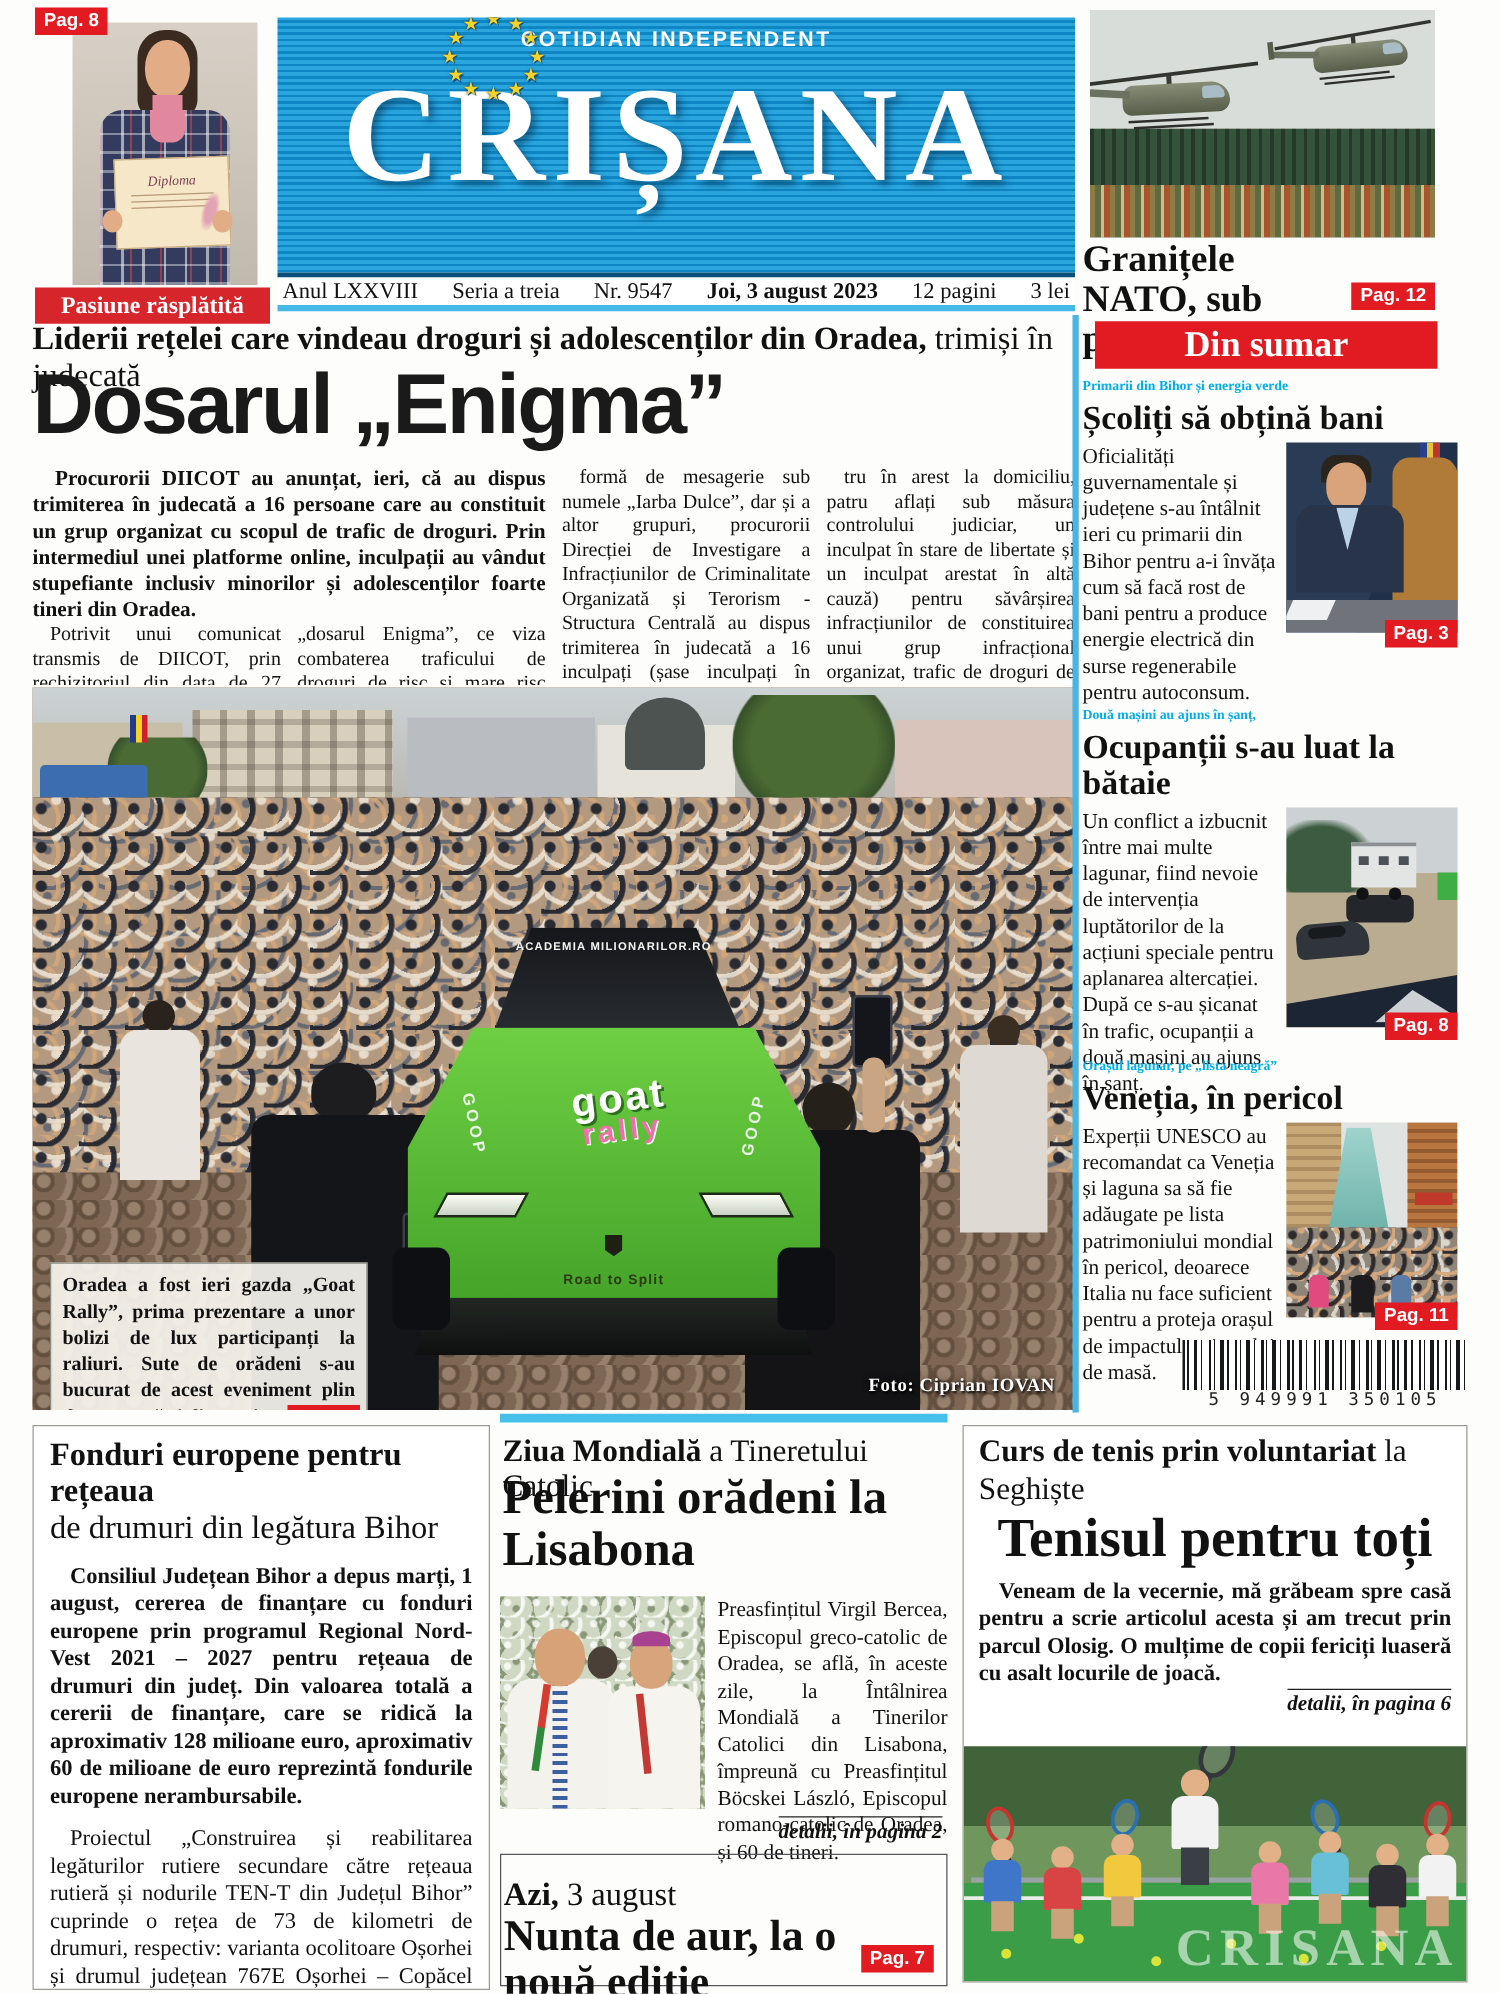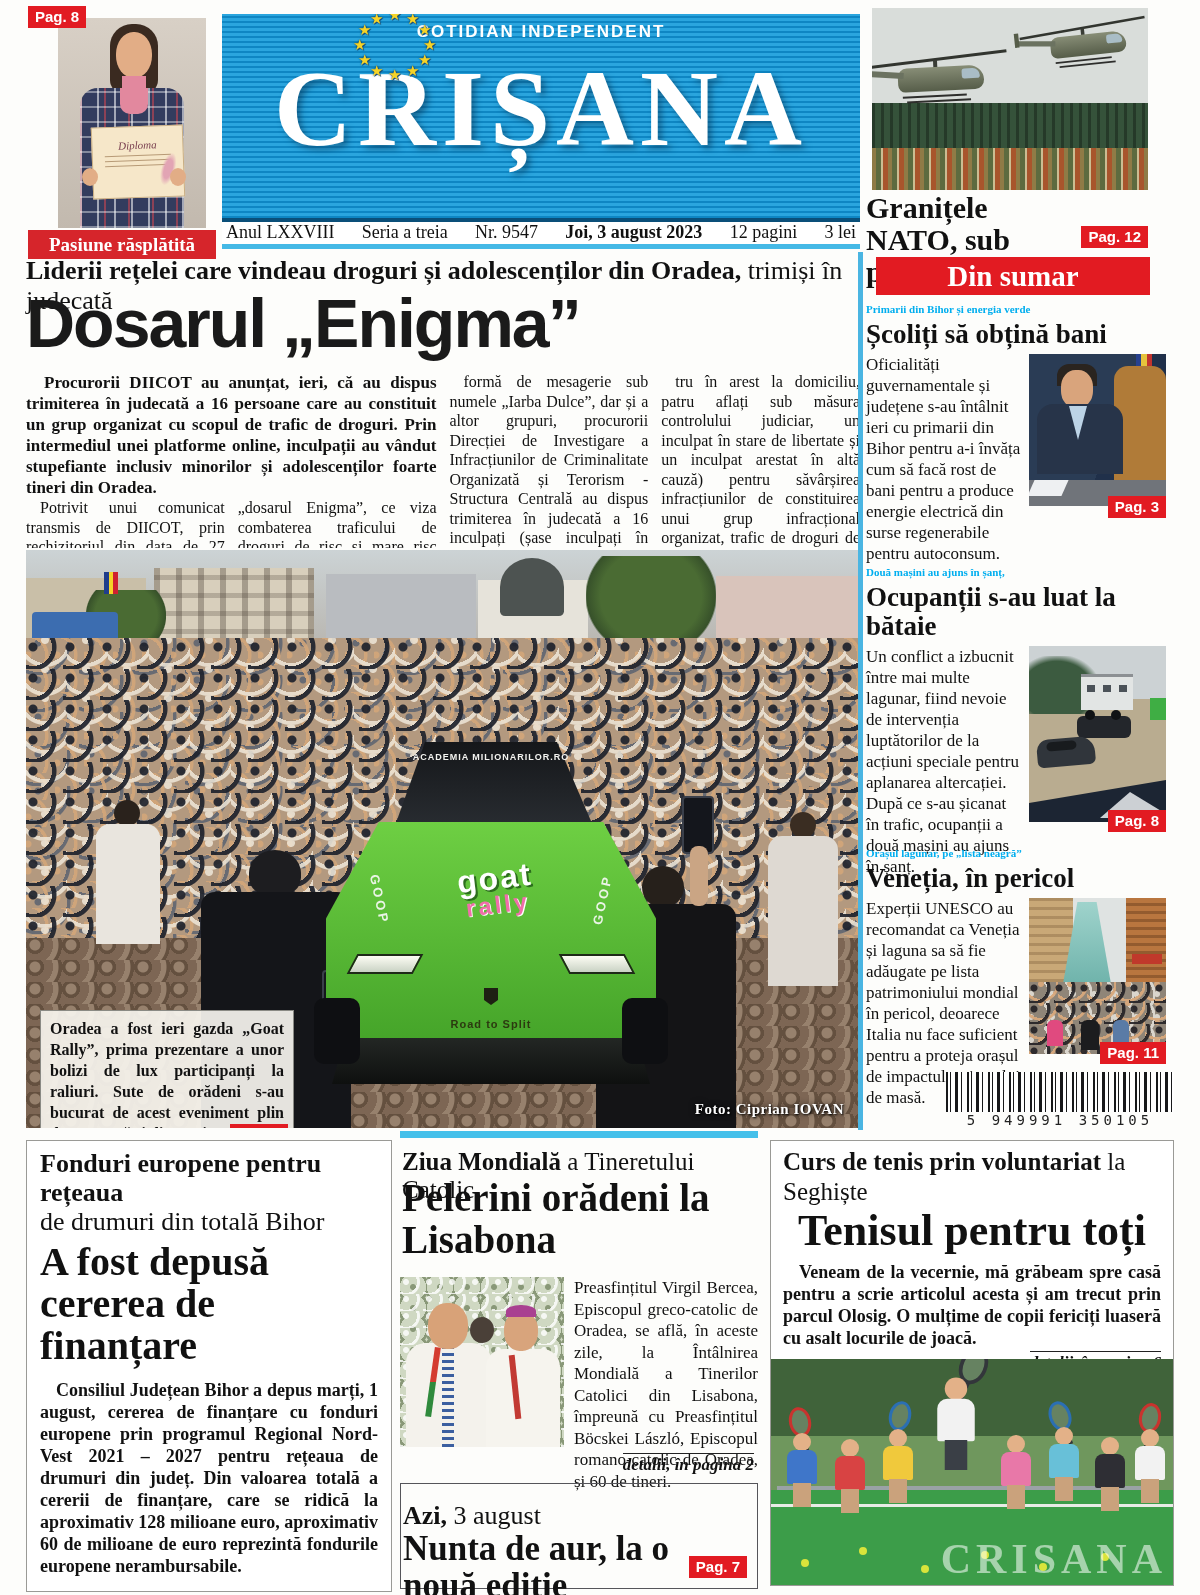--- a/index.html
+++ b/index.html
@@ -165,21 +165,21 @@
 #azibox .k b{font-weight:bold}
 #azibox h2{font-weight:bold;font-size:35px;line-height:37px;width:270px}
 #azibox .badge{position:absolute;right:10px;bottom:10px}
 #tennis{left:770px;top:1140px;width:404px;height:446px;padding:0;overflow:hidden}
 #tennis .pad{padding:6px 12px 0 12px}
 #tennis .k{font-size:25px;line-height:30px}
 #tennis .k b{font-weight:bold}
 #tennis h2{font-weight:bold;font-size:44px;line-height:48px;text-align:center}
 #tennis .intro{font-weight:bold;font-size:18px;line-height:22px;text-align:justify;text-indent:16px;margin-top:6px}
 #tennis .cont{margin:2px 12px 4px 0}
-#tphoto{position:absolute;left:0;bottom:0;width:100%;height:226px;background:linear-gradient(#40633a 0 34%,#6f975d 34% 58%,#3c9d49 58%);overflow:hidden}
+#tphoto{position:absolute;left:0;bottom:0;width:100%;height:188px;background:linear-gradient(#40633a 0 34%,#6f975d 34% 58%,#3c9d49 58%);overflow:hidden}
 #tphoto .line{position:absolute;left:0;top:64%;width:100%;height:3px;background:#e8ece6}
 #tphoto .rail{position:absolute;left:6px;top:56%;width:94%;height:4px;background:#9aa2a6}
 .kid{position:absolute;width:34px;height:76px}
 .kid .head{position:absolute;left:8px;top:0;width:18px;height:18px;background:#e3b188;border-radius:50%}
 .kid .shirt{position:absolute;left:2px;top:17px;width:30px;height:34px;border-radius:8px 8px 2px 2px}
 .kid .legs{position:absolute;left:8px;top:50px;width:18px;height:24px;background:#caa27c}
 .racket{position:absolute;width:22px;height:30px;border:3px solid #2b6fb3;border-radius:50%;background:rgba(255,255,255,.2)}
 .racket.red{border-color:#c9332e}.racket.dark{border-color:#33363b}
 .racket i{position:absolute;left:7px;top:26px;width:4px;height:16px;background:#33363b}
 .ball{position:absolute;width:8px;height:8px;border-radius:50%;background:#d9e43b}
@@ -403,22 +403,21 @@
   </div>
 </div>
 
 <div class="abs" id="barcode">
   <div class="bars"></div>
   <div class="digits">5 949991 350105</div>
 </div>
 
 <div class="box" id="roads">
   <div class="k1">Fonduri europene pentru rețeaua</div>
-  <div class="k2">de drumuri din totală Bihor</div>
-  <h2>A fost depusă cererea de finanțare</h2>
+  <div class="k2">de drumuri din legătura Bihor</div>
   <p class="intro">Consiliul Județean Bihor a depus marți, 1 august, cererea de finanțare cu fonduri europene prin programul Regional Nord-Vest 2021 – 2027 pentru rețeaua de drumuri din județ. Din valoarea totală a cererii de finanțare, care se ridică la aproximativ 128 milioane euro, aproximativ 60 de milioane de euro reprezintă fondurile europene nerambursabile.</p>
   <p class="bodytx">Proiectul „Construirea și reabilitarea legăturilor rutiere secundare către rețeaua rutieră și nodurile TEN-T din Județul Bihor” cuprinde o rețea de 73 de kilometri de drumuri, respectiv: varianta ocolitoare Oșorhei și drumul județean 767E Oșorhei – Copăcel (5,8 km + 12,7 km); centura Nojorid (8,3 km); Centura Sântandrei (5 km); centura Biharia și legătura cu localitatea Paleu...</p>
 
 </div>
 
 <div class="abs" id="midcol">
   <div class="bar"></div>
   <div class="k"><b>Ziua Mondială</b><span> a Tineretului Catolic</span></div>
   <h2>Pelerini orădeni la Lisabona</h2>
   <div id="pilgrims-row">

